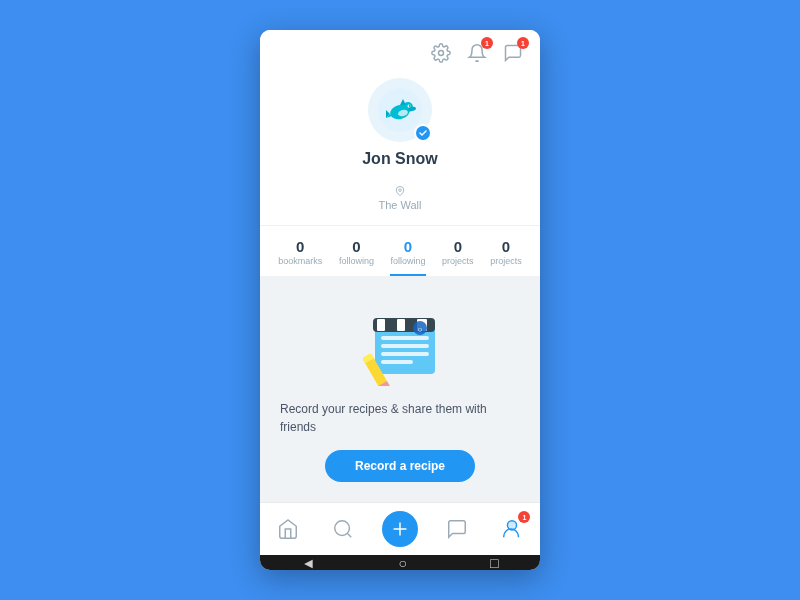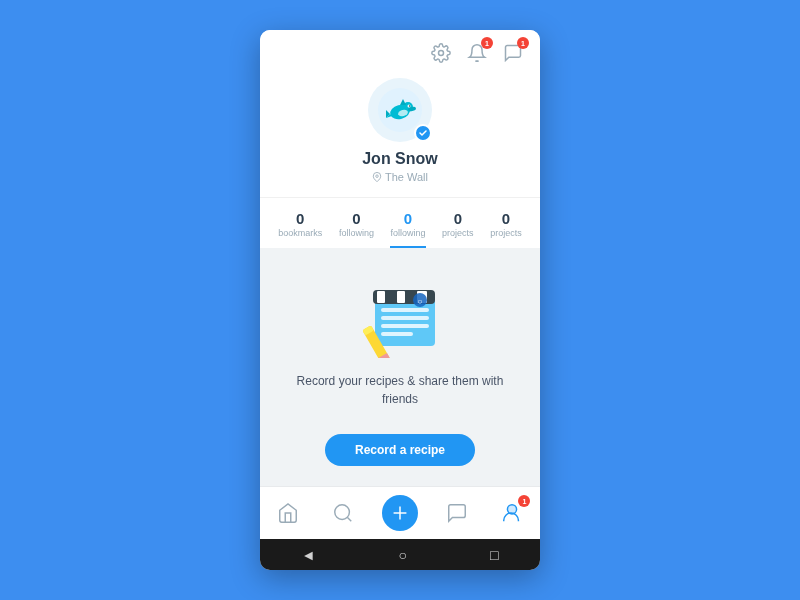--- a/index.html
+++ b/index.html
@@ -117,29 +117,30 @@
     .avatar-badge svg {
       width: 10px;
       height: 10px;
       fill: #fff;
     }
 
     .profile-name {
       font-size: 16px;
       font-weight: 700;
       color: #2c3e50;
-      margin-bottom: 3px;
+      margin-bottom: 18px;
     }
 
     .profile-location {
       display: flex;
       align-items: center;
       gap: 3px;
       font-size: 11px;
       color: #9aabb7;
+      flex-direction: column;
     }
 
     .location-icon {
       width: 10px;
       height: 10px;
       fill: none;
       stroke: #9aabb7;
       stroke-width: 2;
     }
 
@@ -201,37 +202,36 @@
     .illustration {
       width: 110px;
       height: 90px;
       margin-bottom: 14px;
       position: relative;
     }
 
     .content-text {
       font-size: 12px;
       color: #4a5568;
-      text-align: center;
+      text-align: left;
       line-height: 1.5;
       margin-bottom: 14px;
       font-weight: 500;
     }
 
     .record-btn {
       background: #2196f3;
       color: #fff;
       border: none;
       border-radius: 22px;
       padding: 9px 28px;
       font-size: 12px;
       font-weight: 600;
       cursor: pointer;
       width: 150px;
-      margin-top: 12px;
     }
 
     
     .bottom-nav {
       background: #fff;
       display: flex;
       justify-content: space-around;
       align-items: center;
       padding: 8px 0 8px 0;
       border-top: 1px solid #e8eaec;

